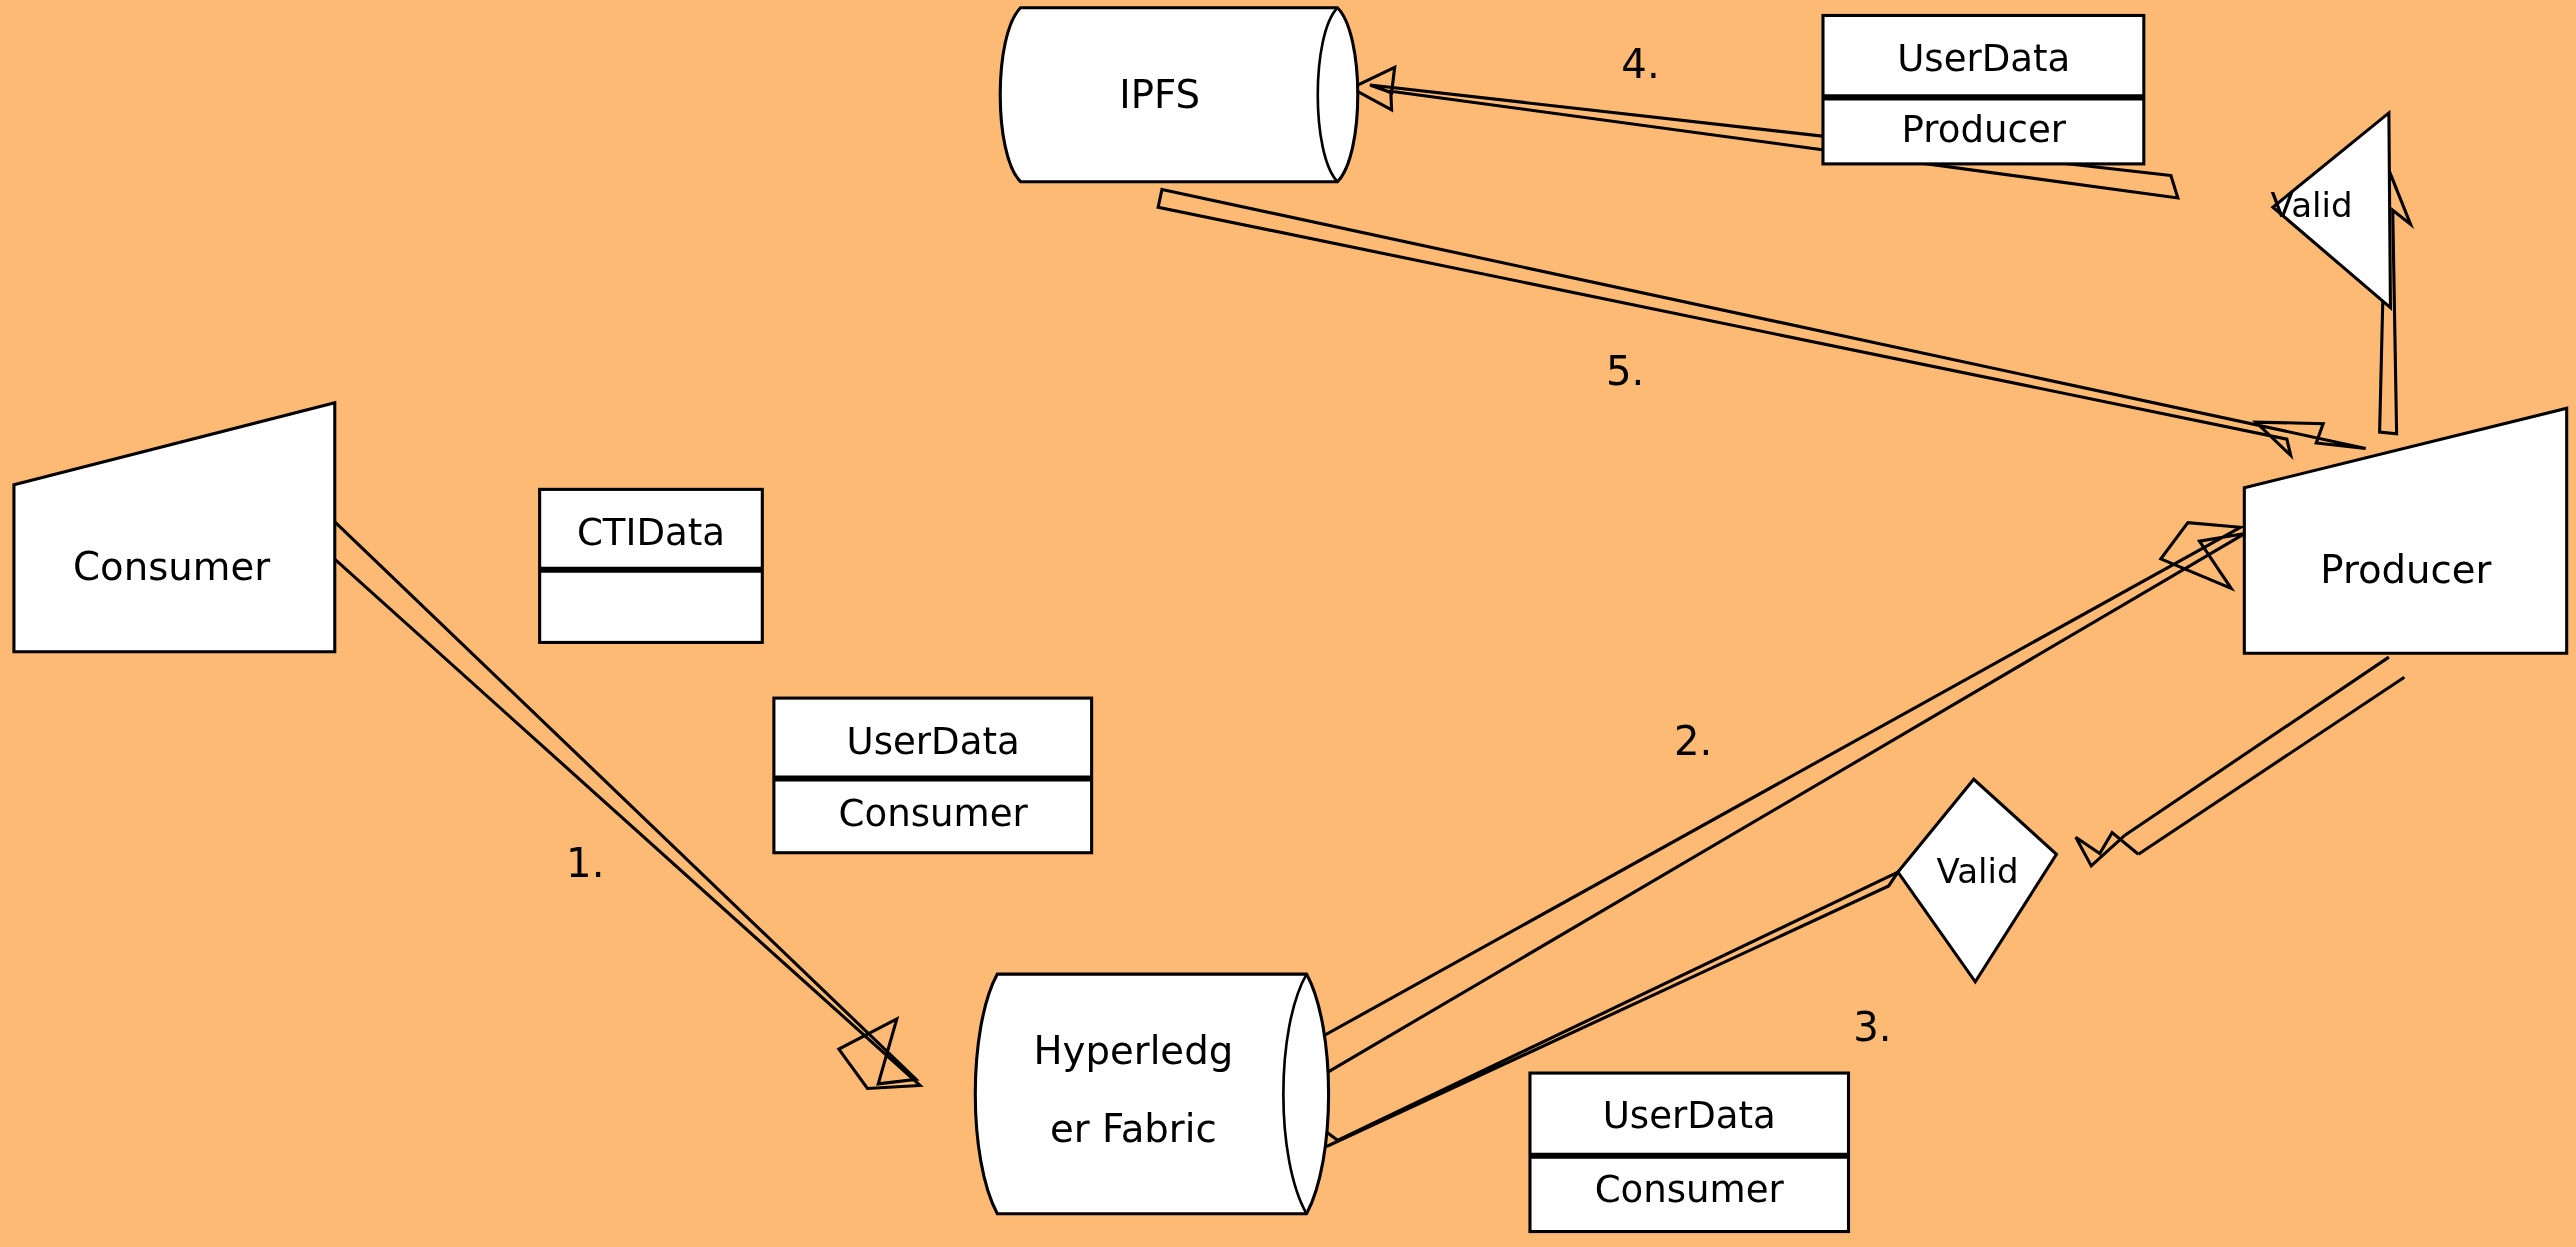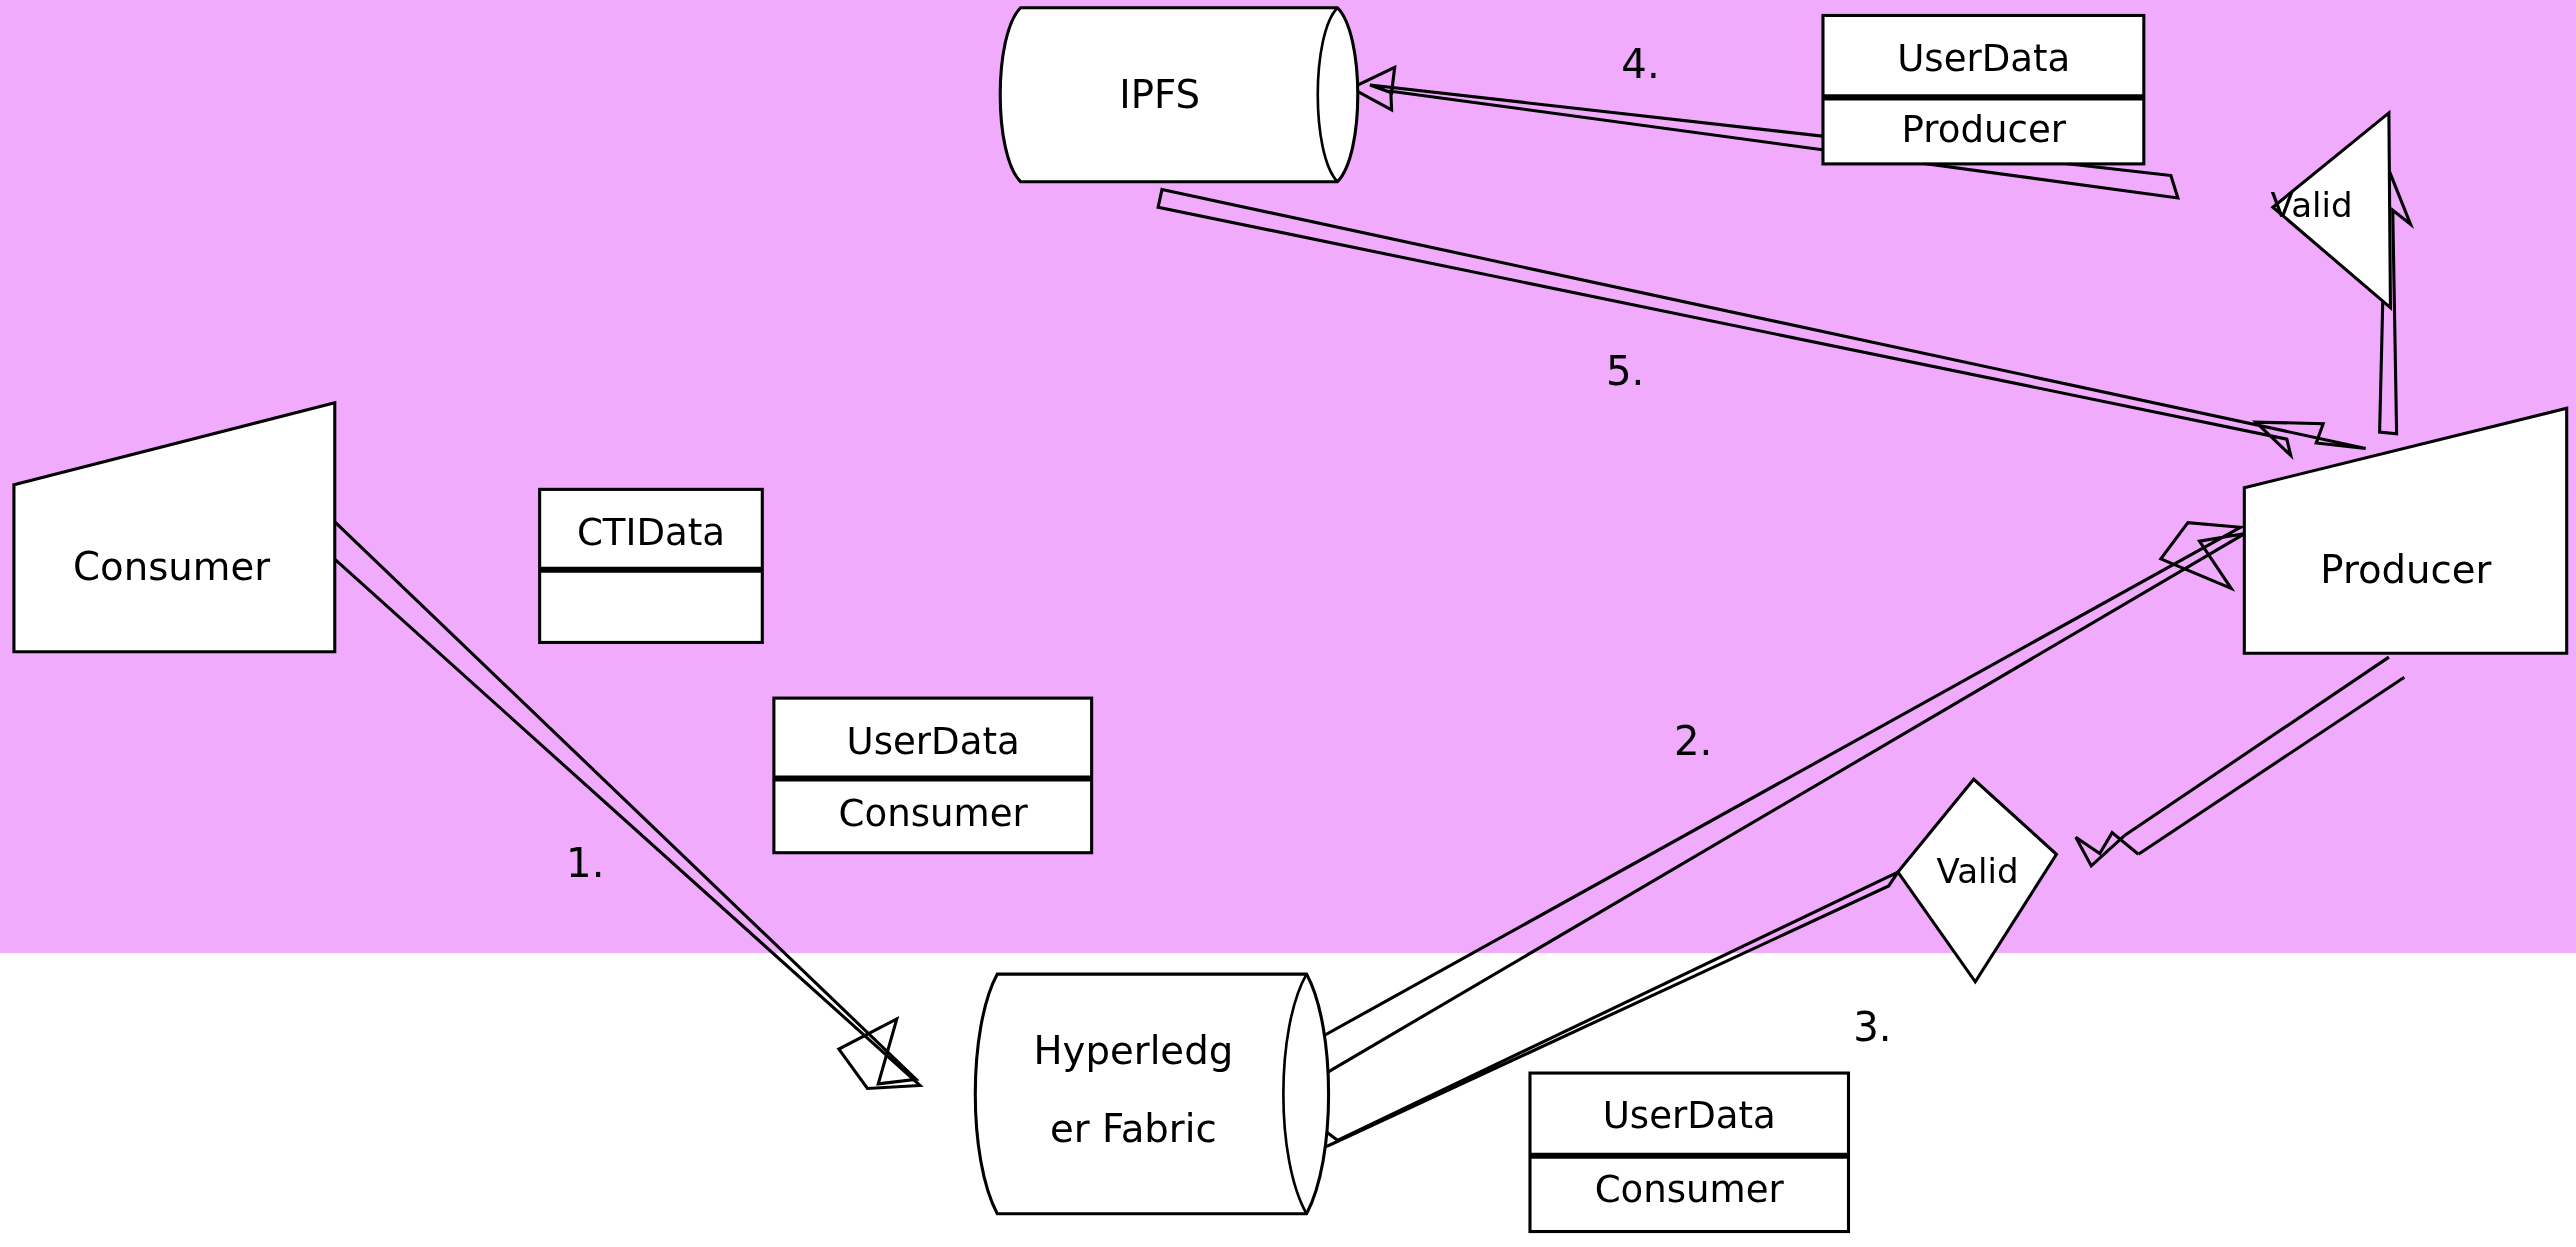--- a/index.html
+++ b/index.html
@@ -9,22 +9,22 @@
   }
   body {
     width: 2576px;
     height: 1247px;
     font-family: "DejaVu Sans", "Liberation Sans", sans-serif;
     overflow: hidden;
   }
   #diagram-root {
     position: relative;
     width: 2576px;
-    height: 953px;
-    background: #f0abfc;
+    height: 1247px;
+    background: #fdba74;
   }
   svg.canvas {
     position: absolute;
     top: 0;
     left: 0;
     width: 2576px;
     height: 1247px;
   }
   .shape-stroke {
     fill: #ffffff;

